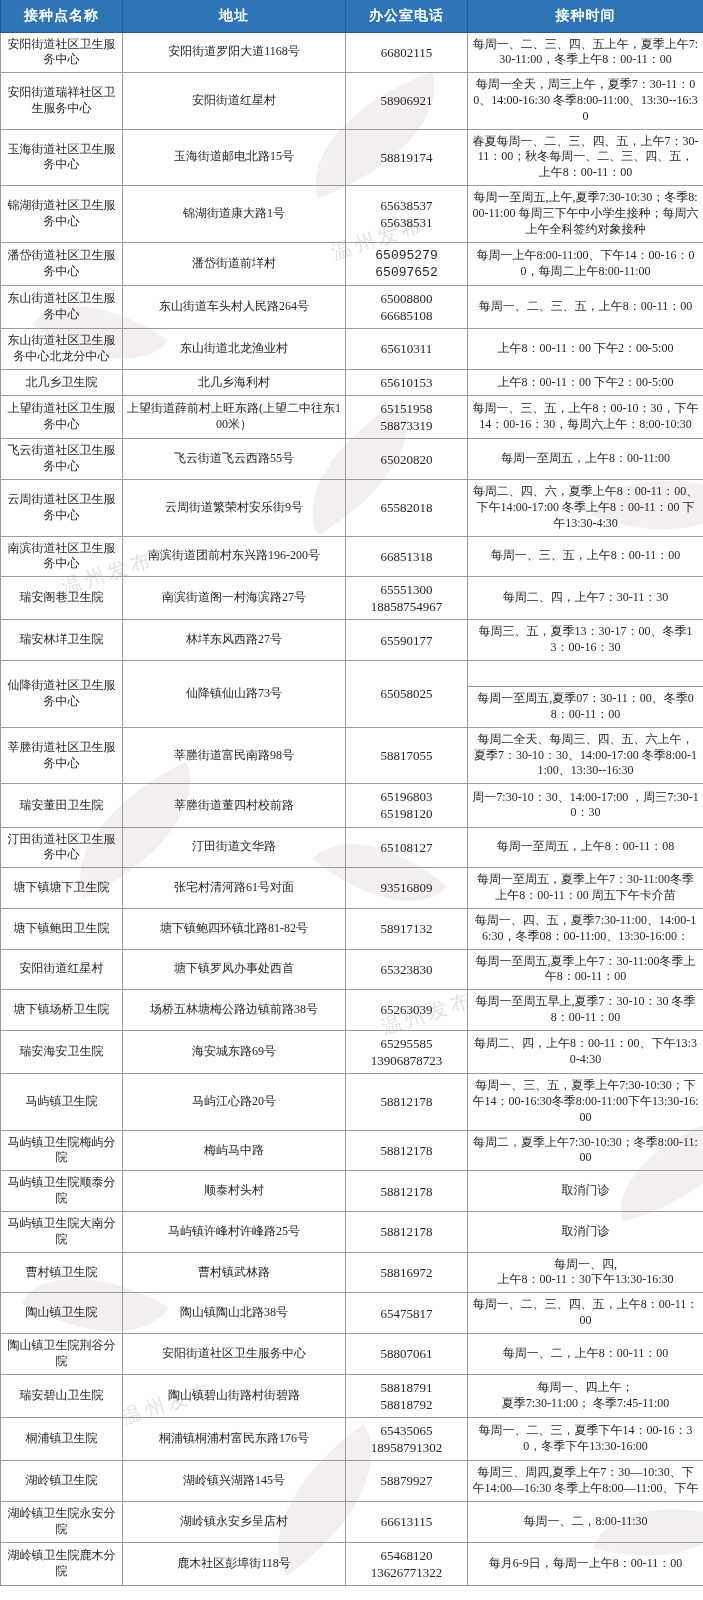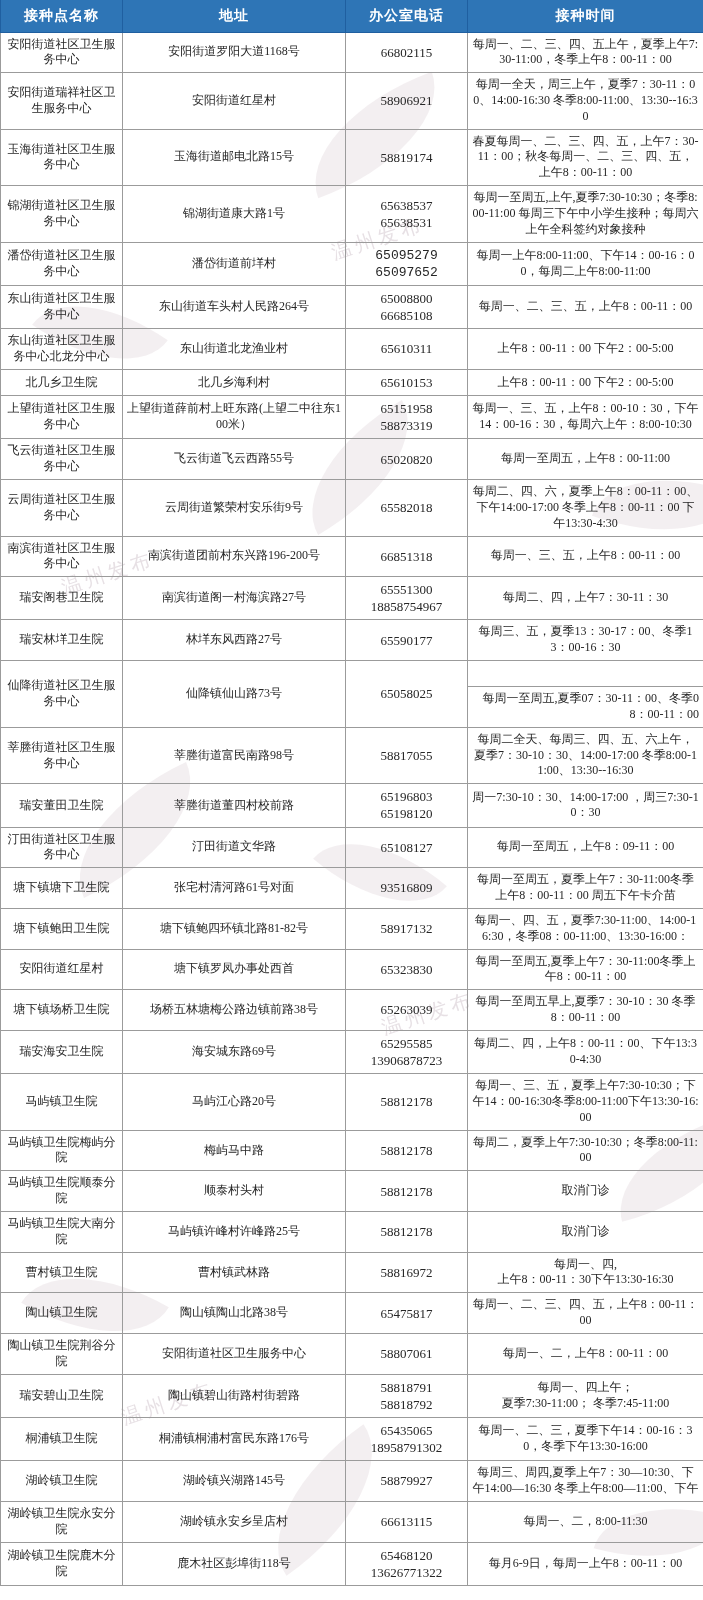--- a/index.html
+++ b/index.html
@@ -216,21 +216,21 @@
     <td class="name">瑞安林垟卫生院</td>
     <td class="addr">林垟东风西路27号</td>
     <td class="phone" style="white-space: pre-line;">65590177</td>
     <td class="time" style="white-space: pre-line;">每周三、五，夏季13：30-17：00、冬季13：00-16：30</td>
   </tr>
 
   <tr>
     <td class="name">仙降街道社区卫生服务中心</td>
     <td class="addr">仙降镇仙山路73号</td>
     <td class="phone" style="white-space: pre-line;">65058025</td>
-    <td class="time" style="white-space: pre-line; text-align: right;"><div class="split-spacer"></div><div>每周一至周五,夏季07：30-11：00、冬季08：00-11：00</div></td>
+    <td class="time" style="white-space: pre-line;"><div class="split-spacer"></div><div>每周一至周五,夏季07：30-11：00、冬季08：00-11：00</div></td>
   </tr>
 
   <tr>
     <td class="name">莘塍街道社区卫生服务中心</td>
     <td class="addr">莘塍街道富民南路98号</td>
     <td class="phone" style="white-space: pre-line;">58817055</td>
     <td class="time" style="white-space: pre-line;">每周二全天、每周三、四、五、六上午，夏季7：30-10：30、14:00-17:00 冬季8:00-11:00、13:30--16:30</td>
   </tr>
 
   <tr>
@@ -238,21 +238,21 @@
     <td class="addr">莘塍街道董四村校前路</td>
     <td class="phone" style="white-space: pre-line;">65196803
 65198120</td>
     <td class="time" style="white-space: pre-line;">周一7:30-10：30、14:00-17:00 ，周三7:30-10：30</td>
   </tr>
 
   <tr>
     <td class="name">汀田街道社区卫生服务中心</td>
     <td class="addr">汀田街道文华路</td>
     <td class="phone" style="white-space: pre-line;">65108127</td>
-    <td class="time" style="white-space: pre-line;">每周一至周五，上午8：09-11：00</td>
+    <td class="time" style="white-space: pre-line;">每周一至周五，上午8：00-11：08</td>
   </tr>
 
   <tr>
     <td class="name">塘下镇塘下卫生院</td>
     <td class="addr">张宅村清河路61号对面</td>
     <td class="phone" style="white-space: pre-line;">93516809</td>
     <td class="time" style="white-space: pre-line;">每周一至周五，夏季上午7：30-11:00冬季上午8：00-11：00  周五下午卡介苗</td>
   </tr>
 
   <tr>

